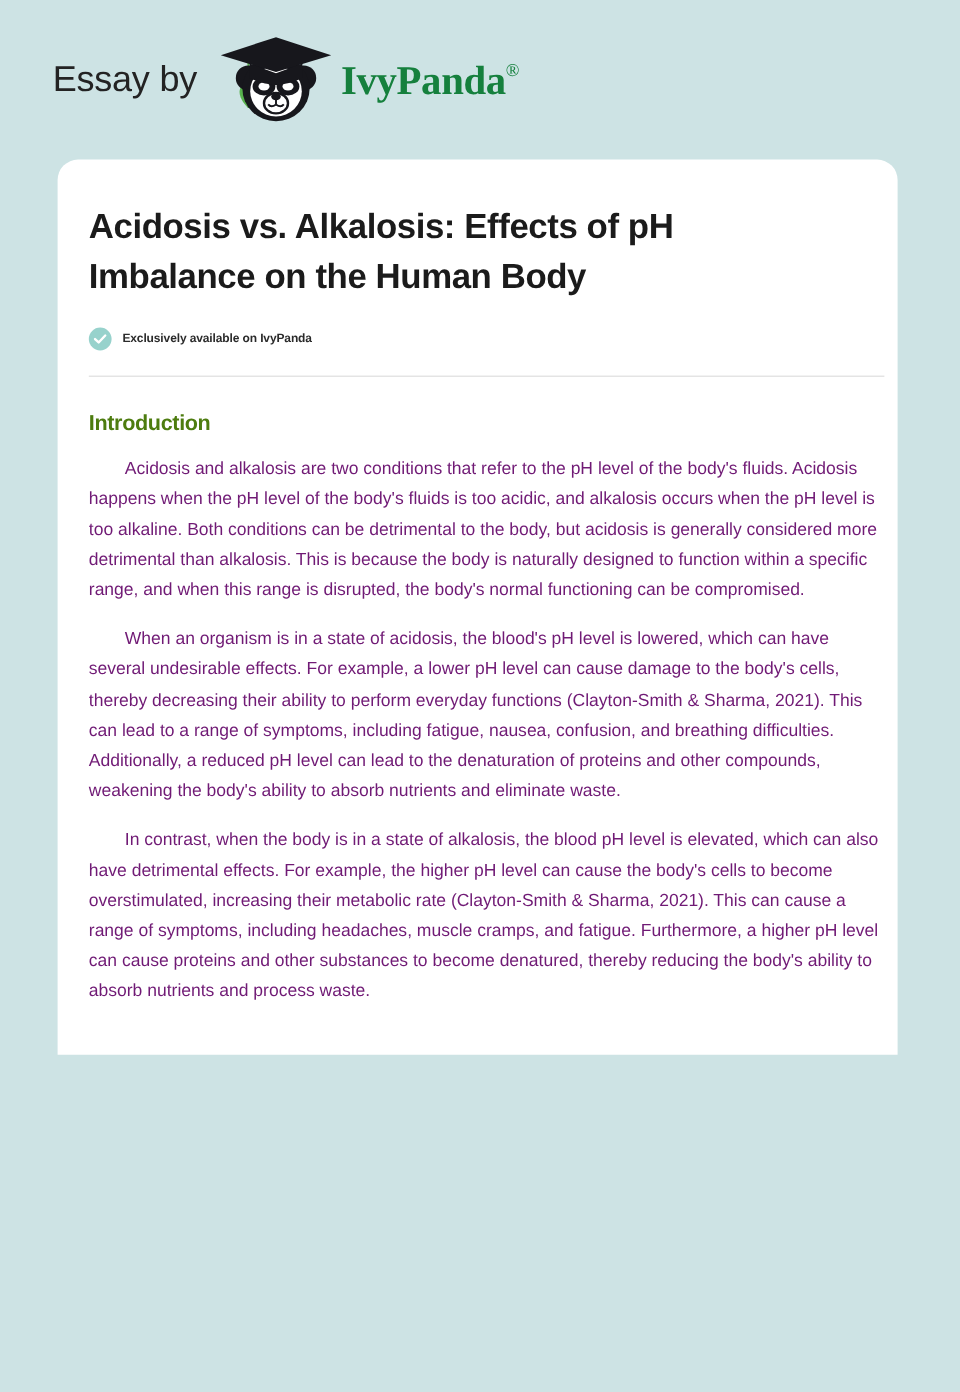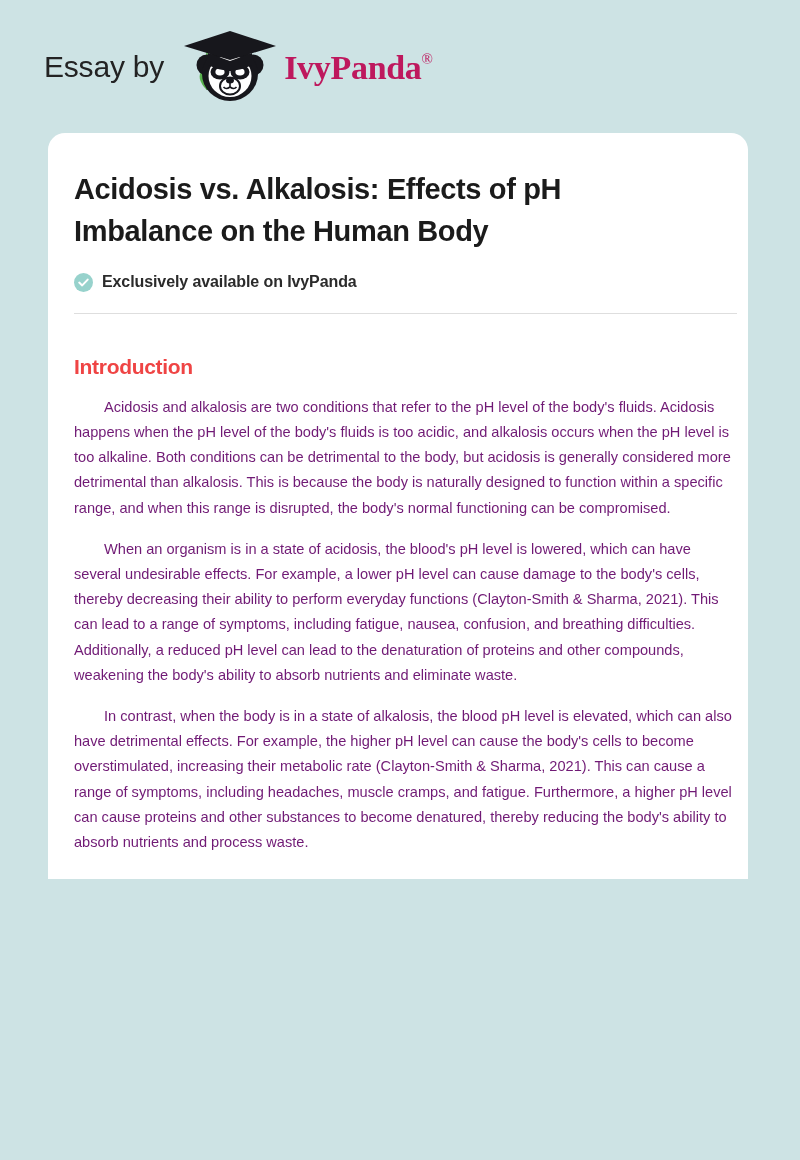--- a/index.html
+++ b/index.html
@@ -52,21 +52,21 @@
     width: 104px;
     height: 76px;
     display: block;
     margin-right: 2px;
   }
 
   .brand-word {
     font-family: "Liberation Serif", serif;
     font-size: 34px;
     font-weight: 700;
-    color: #be185d;
+    color: #15803d;
     line-height: 1;
     position: relative;
     top: 1px;
     letter-spacing: -0.3px;
   }
 
   .brand-reg {
     font-family: "Liberation Serif", serif;
     font-size: 15px;
     font-weight: 400;
@@ -109,41 +109,41 @@
     background: #97d2cc;
     display: inline-flex;
     align-items: center;
     justify-content: center;
     flex: 0 0 auto;
   }
 
   .check-badge svg { display: block; }
 
   .availability-text {
-    font-size: 16px;
+    font-size: 10px;
     font-weight: 700;
     color: #2b2b2b;
     margin-left: 9px;
     letter-spacing: -0.1px;
   }
 
   .rule {
     height: 1px;
     background: #dedede;
     margin-top: 21px;
     margin-bottom: 0;
   }
 
   
   .section-heading {
-    font-size: 21px;
-    font-weight: 700;
-    color: #ef4444;
+    font-size: 18px;
+    font-weight: 700;
+    color: #4d7c0f;
     letter-spacing: -0.3px;
-    margin-top: 40px;
+    margin-top: 28px;
     line-height: 1.2;
   }
 
   .body-text {
     font-size: 14.6px;
     line-height: 25.2px;
     color: #701a75;
     text-indent: 30px;
     margin-top: 16px;
     text-align: left;

